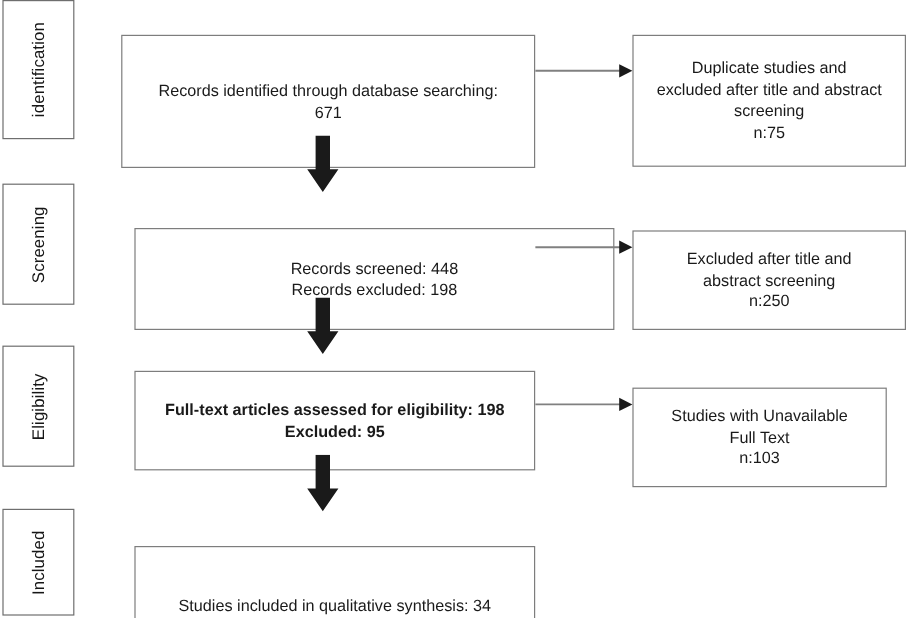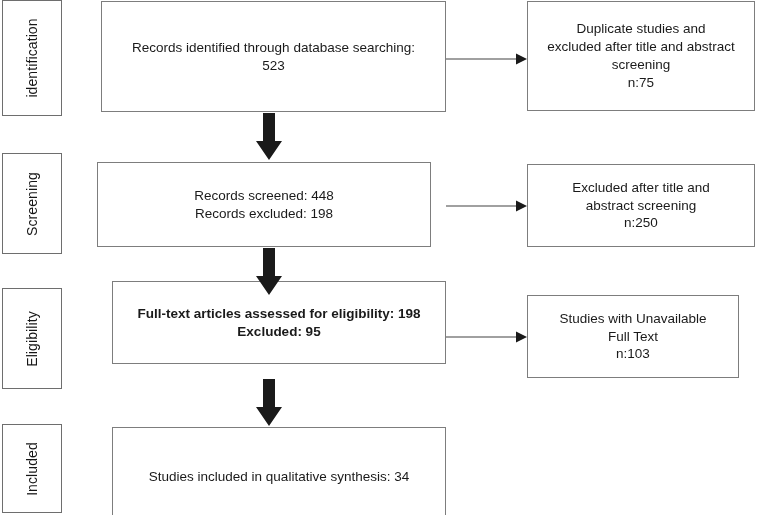--- a/index.html
+++ b/index.html
@@ -26,20 +26,21 @@
     background: #ffffff;
     display: flex;
     align-items: center;
     justify-content: center;
     text-align: center;
     color: #1a1a1a;
     font-size: 13.5px;
     line-height: 1.32;
     padding: 21px 8px;
     white-space: pre-line;
+    margin-top: 28px;
   }
 
   
   .stage-label {
     position: absolute;
     box-sizing: border-box;
     border: 1.6px solid #6e6e6e;
     background: #ffffff;
     display: flex;
     align-items: center;
@@ -79,23 +80,23 @@
 
   <div class="stage-label" style="left:2px; top:288px; width:60px; height:101px;">
     <span>Eligibility</span>
   </div>
 
   <div class="stage-label" style="left:2px; top:424px; width:60px; height:89px;">
     <span>Included</span>
   </div>
 
   <div class="box" style="left:101px; top:1px; width:345px; height:111px;">Records identified through database searching:
-523</div>
+671</div>
 
-  <div class="box" style="left:97px; top:162px; width:334px; height:85px;">Records screened: 448
+  <div class="box" style="left:112px; top:162px; width:400px; height:85px;">Records screened: 448
 Records excluded: 198</div>
 
   <div class="box" style="left:112px; top:281px; width:334px; height:83px;font-weight:bold;">Full-text articles assessed for eligibility: 198
 Excluded: 95</div>
 
   <div class="box" style="left:112px; top:427px; width:334px; height:100px;">Studies included in qualitative synthesis: 34</div>
 
   <div class="box" style="left:527px; top:1px; width:228px; height:110px;">Duplicate studies and
 excluded after title and abstract
 screening

